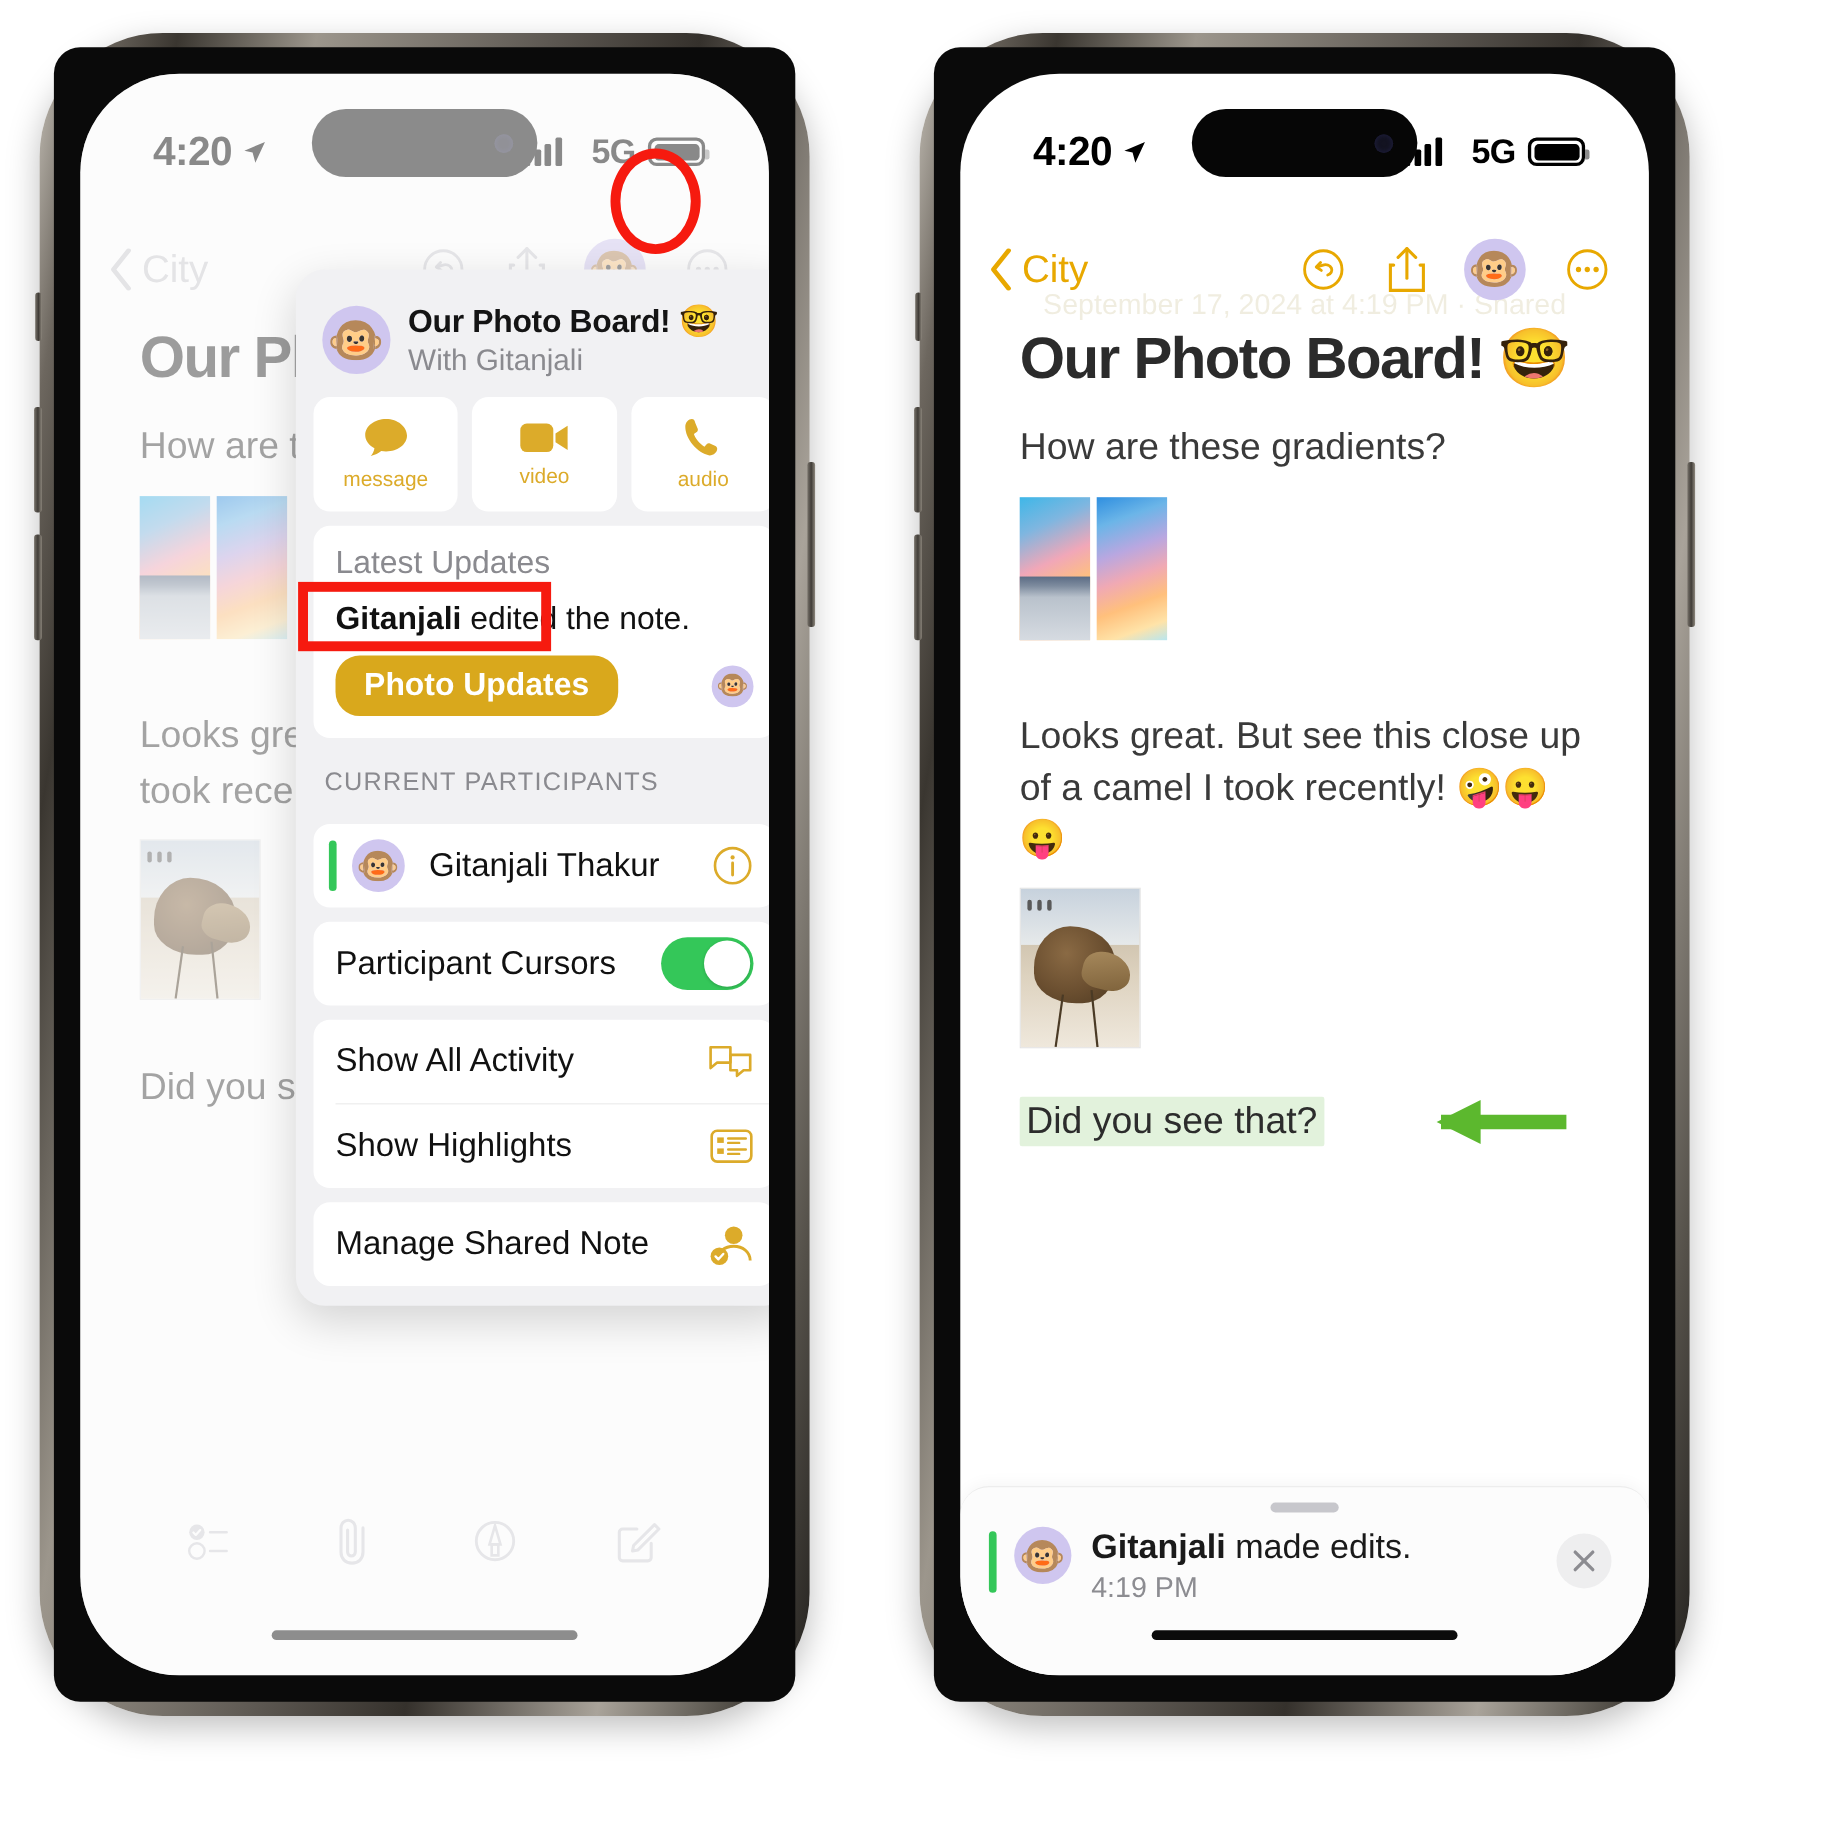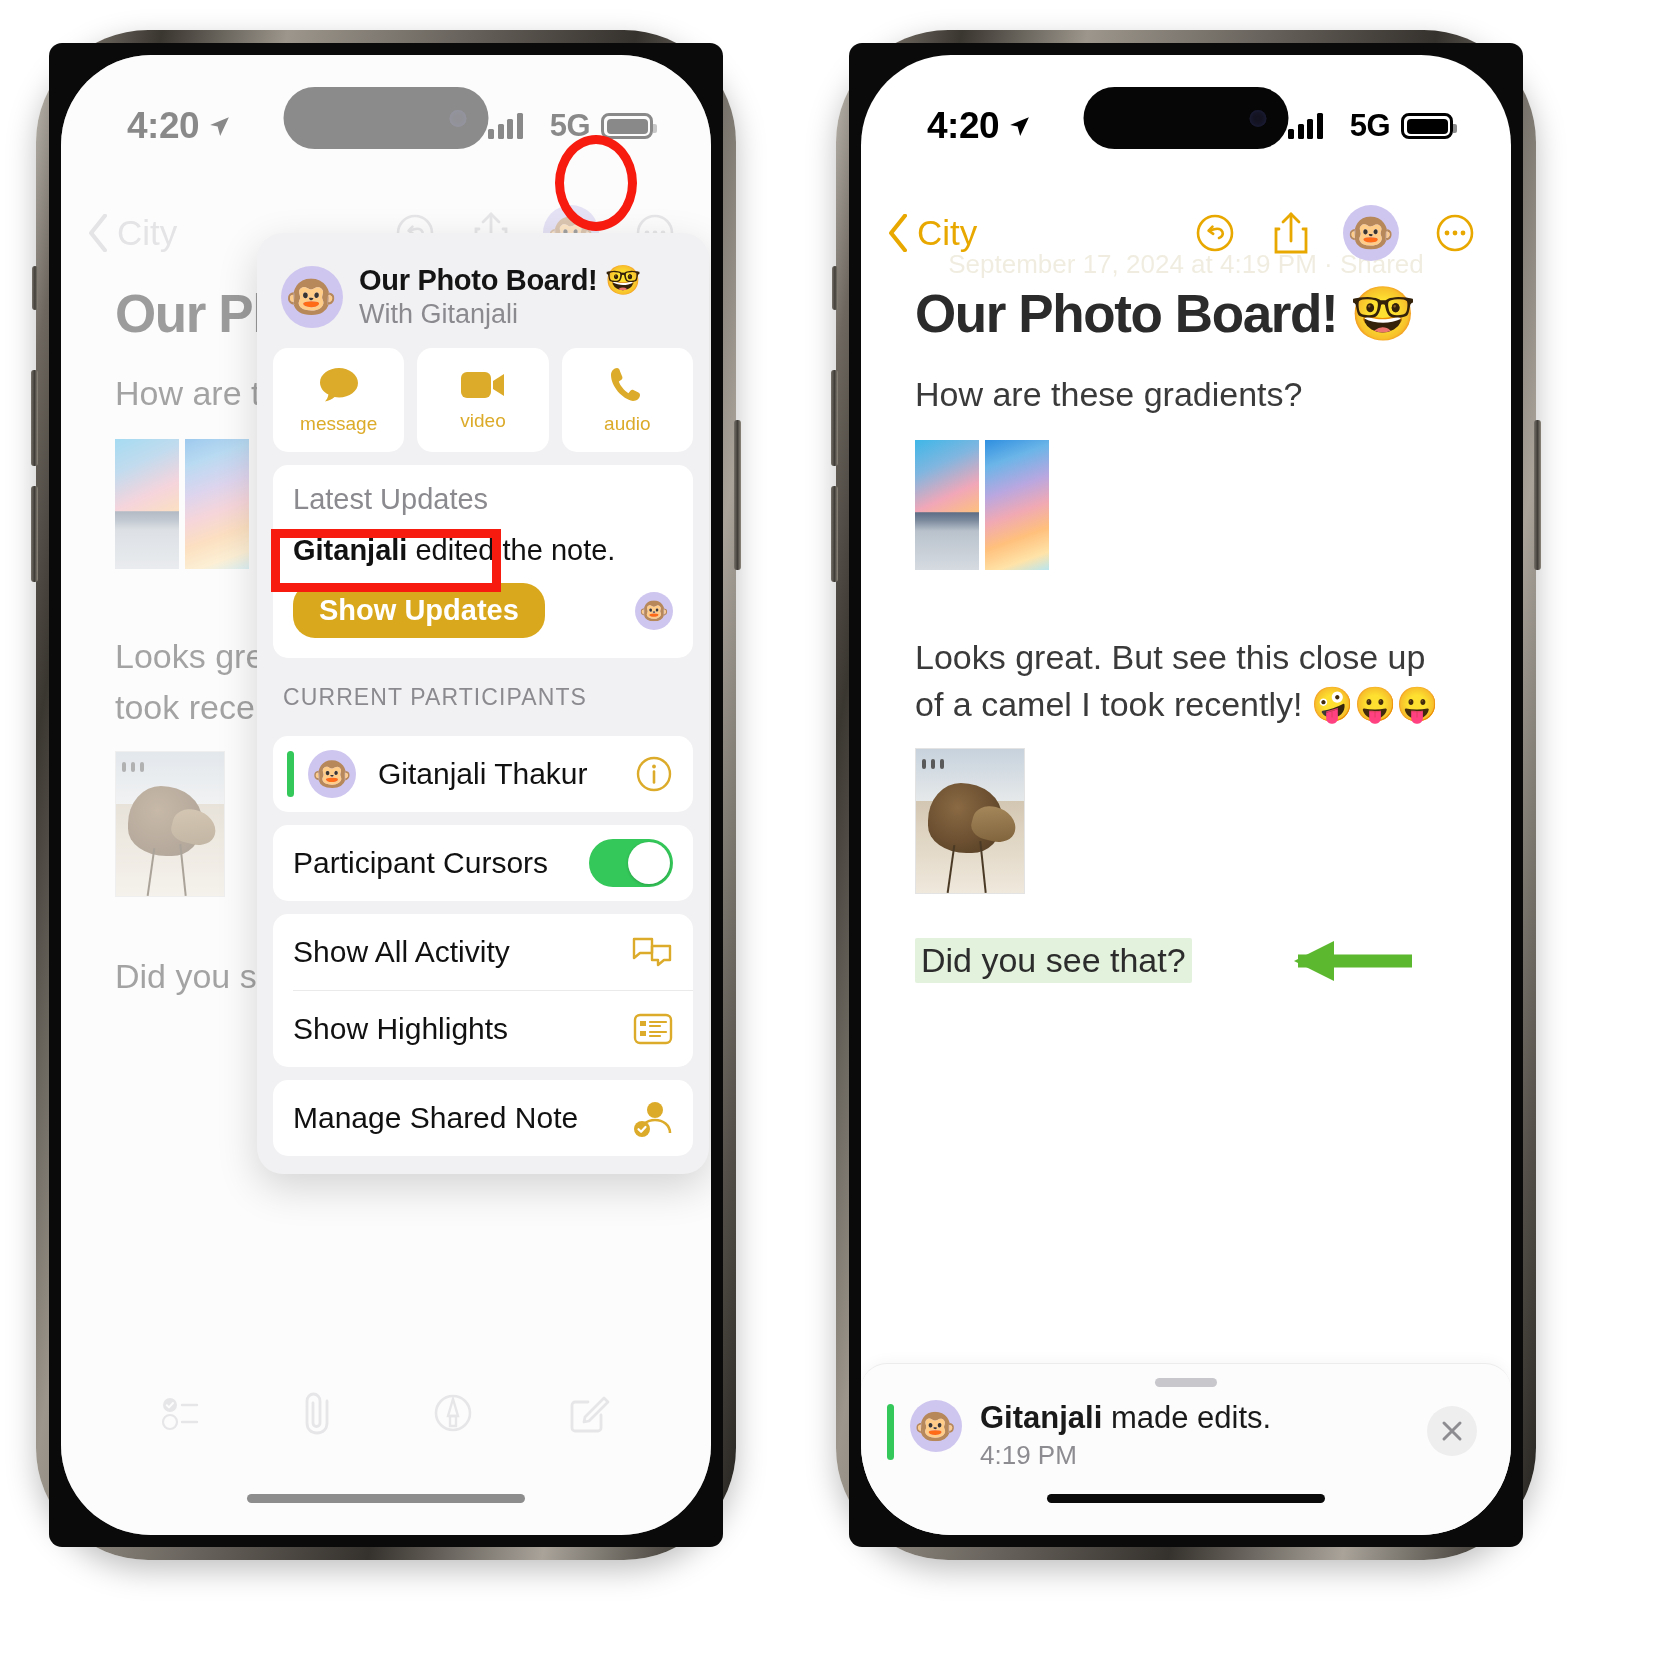--- a/index.html
+++ b/index.html
@@ -15,23 +15,23 @@
   .phone {
     position: absolute;
     width: 700px; height: 1530px;
     border-radius: 112px;
     background: linear-gradient(100deg,#c9c4bb 0%, #6d675f 6%, #3a3630 13%, #9c968c 26%, #5d5852 48%, #35312c 62%, #a9a39a 80%, #545049 92%, #211f1c 100%);
     padding: 13px;
     box-shadow: 0 10px 30px rgba(0,0,0,.25);
   }
   .phone-inner {
     width: 100%; height: 100%;
-    border-radius: 13px;
+    border-radius: 24px;
     background: #0a0a0a;
-    padding: 12px;
+    padding: 24px;
   }
   .screen {
     width: 100%; height: 100%;
     border-radius: 90px;
     background: #ffffff;
     overflow: hidden;
     position: relative;
   }
   #phone-left  { left: 36px;  top: 30px; }
   #phone-right { left: 836px; top: 30px; }
@@ -414,21 +414,21 @@
             </svg>
             <span>audio</span>
           </div>
         </div>
 
         <div class="card">
           <div class="card-pad">
             <div class="lu-title">Latest Updates</div>
             <div class="lu-line"><b>Gitanjali</b><span> edited the note.</span></div>
             <div class="lu-actions">
-              <button class="show-updates">Show Updates</button>
+              <button class="show-updates">Photo Updates</button>
               <div class="mini-avatar">🐵</div>
             </div>
           </div>
         </div>
 
         <div class="section-label">CURRENT PARTICIPANTS</div>
 
         <div class="card">
           <div class="row">
             <div class="part-bar"></div>

